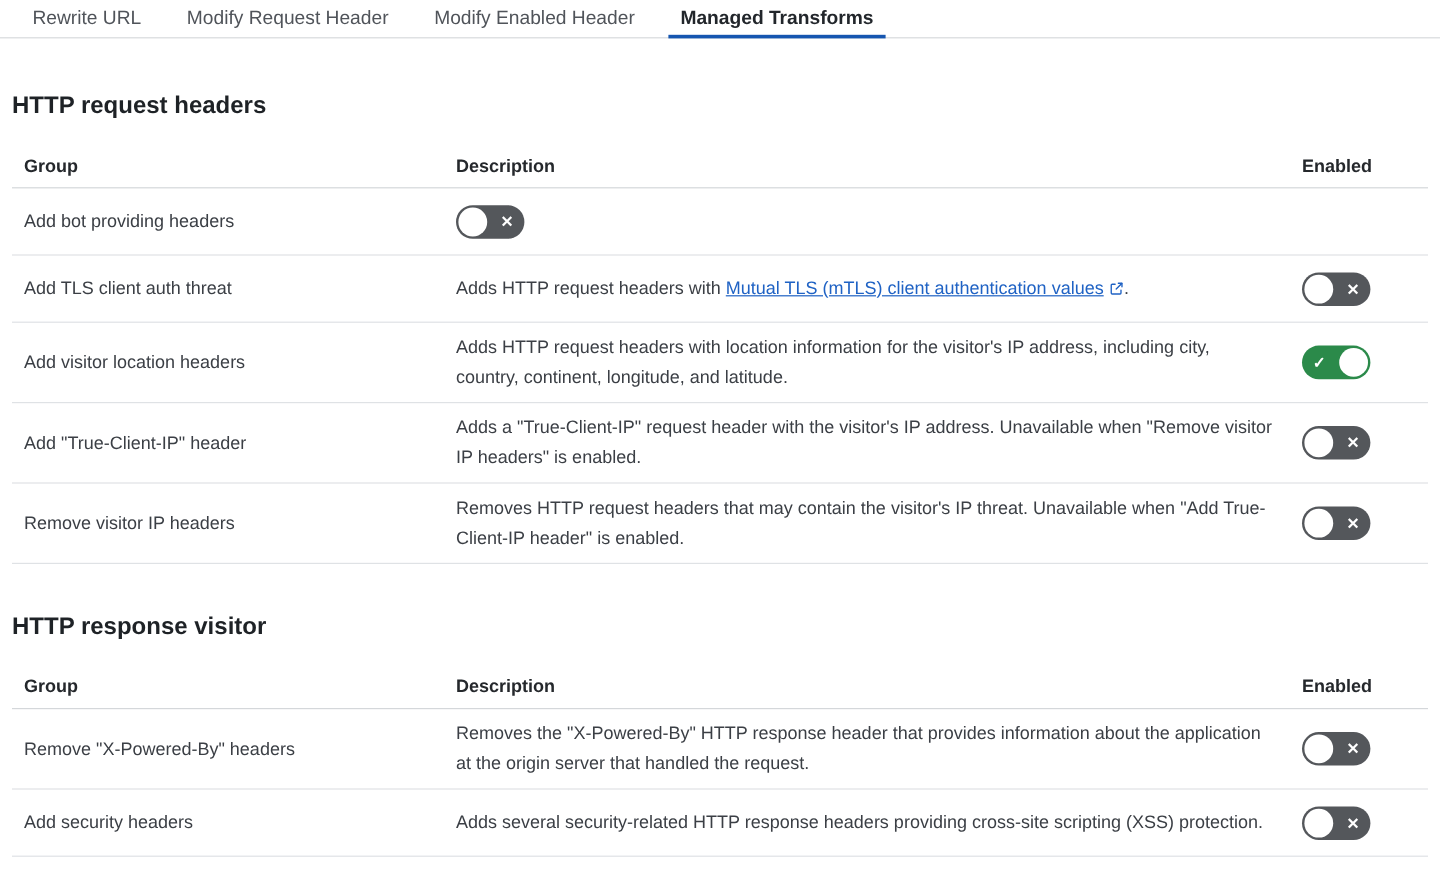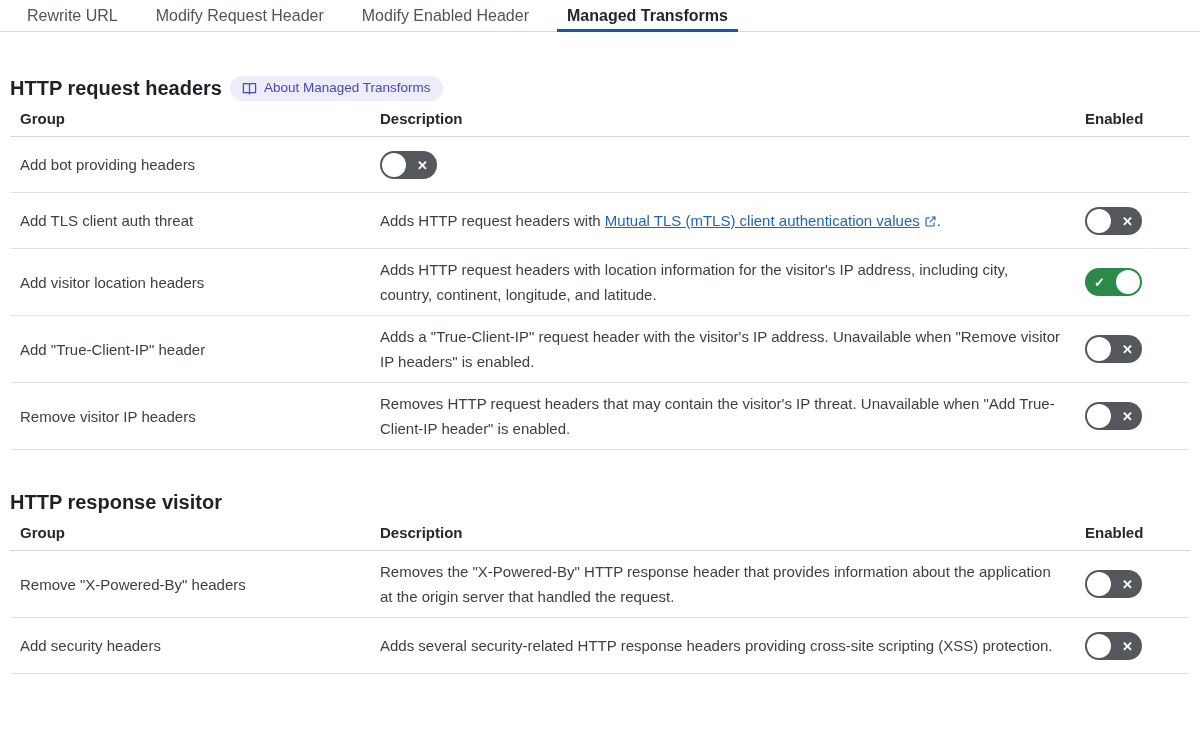--- a/index.html
+++ b/index.html
@@ -31,30 +31,30 @@
   }
   .tab.active{color:#22262b;font-weight:700;}
   .tab.active::after{
     content:"";position:absolute;left:0;right:0;bottom:-1px;height:3px;
     background:var(--tab-underline);
   }
   
   .content{margin:0 10px;}
   .section{margin-top:42px;}
   .section + .section{margin-top:38px;}
-  .section-head{display:flex;align-items:center;gap:8px;}
+  .section-head{display:flex;align-items:center;gap:30px;}
   .section-title{font-size:20px;font-weight:700;color:#1e2226;margin:0;line-height:28px;}
   .badge{
     display:inline-flex;align-items:center;gap:7px;
     background:var(--badge-bg);color:var(--badge-fg);
     font-size:13.5px;padding:5px 12px;border-radius:14px;cursor:pointer;line-height:1;
   }
   .badge svg{display:block;}
   
-  .table{margin-top:6px;}
+  .table{margin-top:26px;}
   .thead,.row{display:grid;grid-template-columns:360px 1fr 115px;}
   .thead{
     font-size:15px;font-weight:700;color:#25282c;
     padding:2px 0 9px 0;border-bottom:1px solid var(--header-border);
   }
   .thead > div{padding-left:10px;}
   .row{
     align-items:center;min-height:56px;font-size:15px;
     border-bottom:1px solid var(--border);
   }
@@ -90,29 +90,20 @@
     <div class="tab">Modify Request Header</div>
     <div class="tab">Modify Enabled Header</div>
     <div class="tab active">Managed Transforms</div>
   </nav>
 
 <div class="content">
 
   <section class="section">
     <div class="section-head">
       <h2 class="section-title">HTTP request headers</h2>
-      <span class="badge">
-        <span>
-          <svg width="15" height="15" viewBox="0 0 16 16" fill="none" stroke="currentColor" stroke-width="1.3" stroke-linejoin="round">
-            <path d="M1.5 2.8h5c.8 0 1.5.6 1.5 1.4 0-.8.7-1.4 1.5-1.4h5v9.7h-5c-.8 0-1.5.6-1.5 1.3 0-.7-.7-1.3-1.5-1.3h-5z"></path>
-            <path d="M8 4.2v9"></path>
-          </svg>
-        </span>
-        <span>About Managed Transforms</span>
-      </span>
     </div>
     <div class="table">
       <div class="thead">
         <div>Group</div>
         <div>Description</div>
         <div>Enabled</div>
       </div>
       <div class="tbody" id="request-tbody">
   <div class="row">
     <div class="cell group-cell">Add bot providing headers</div>

